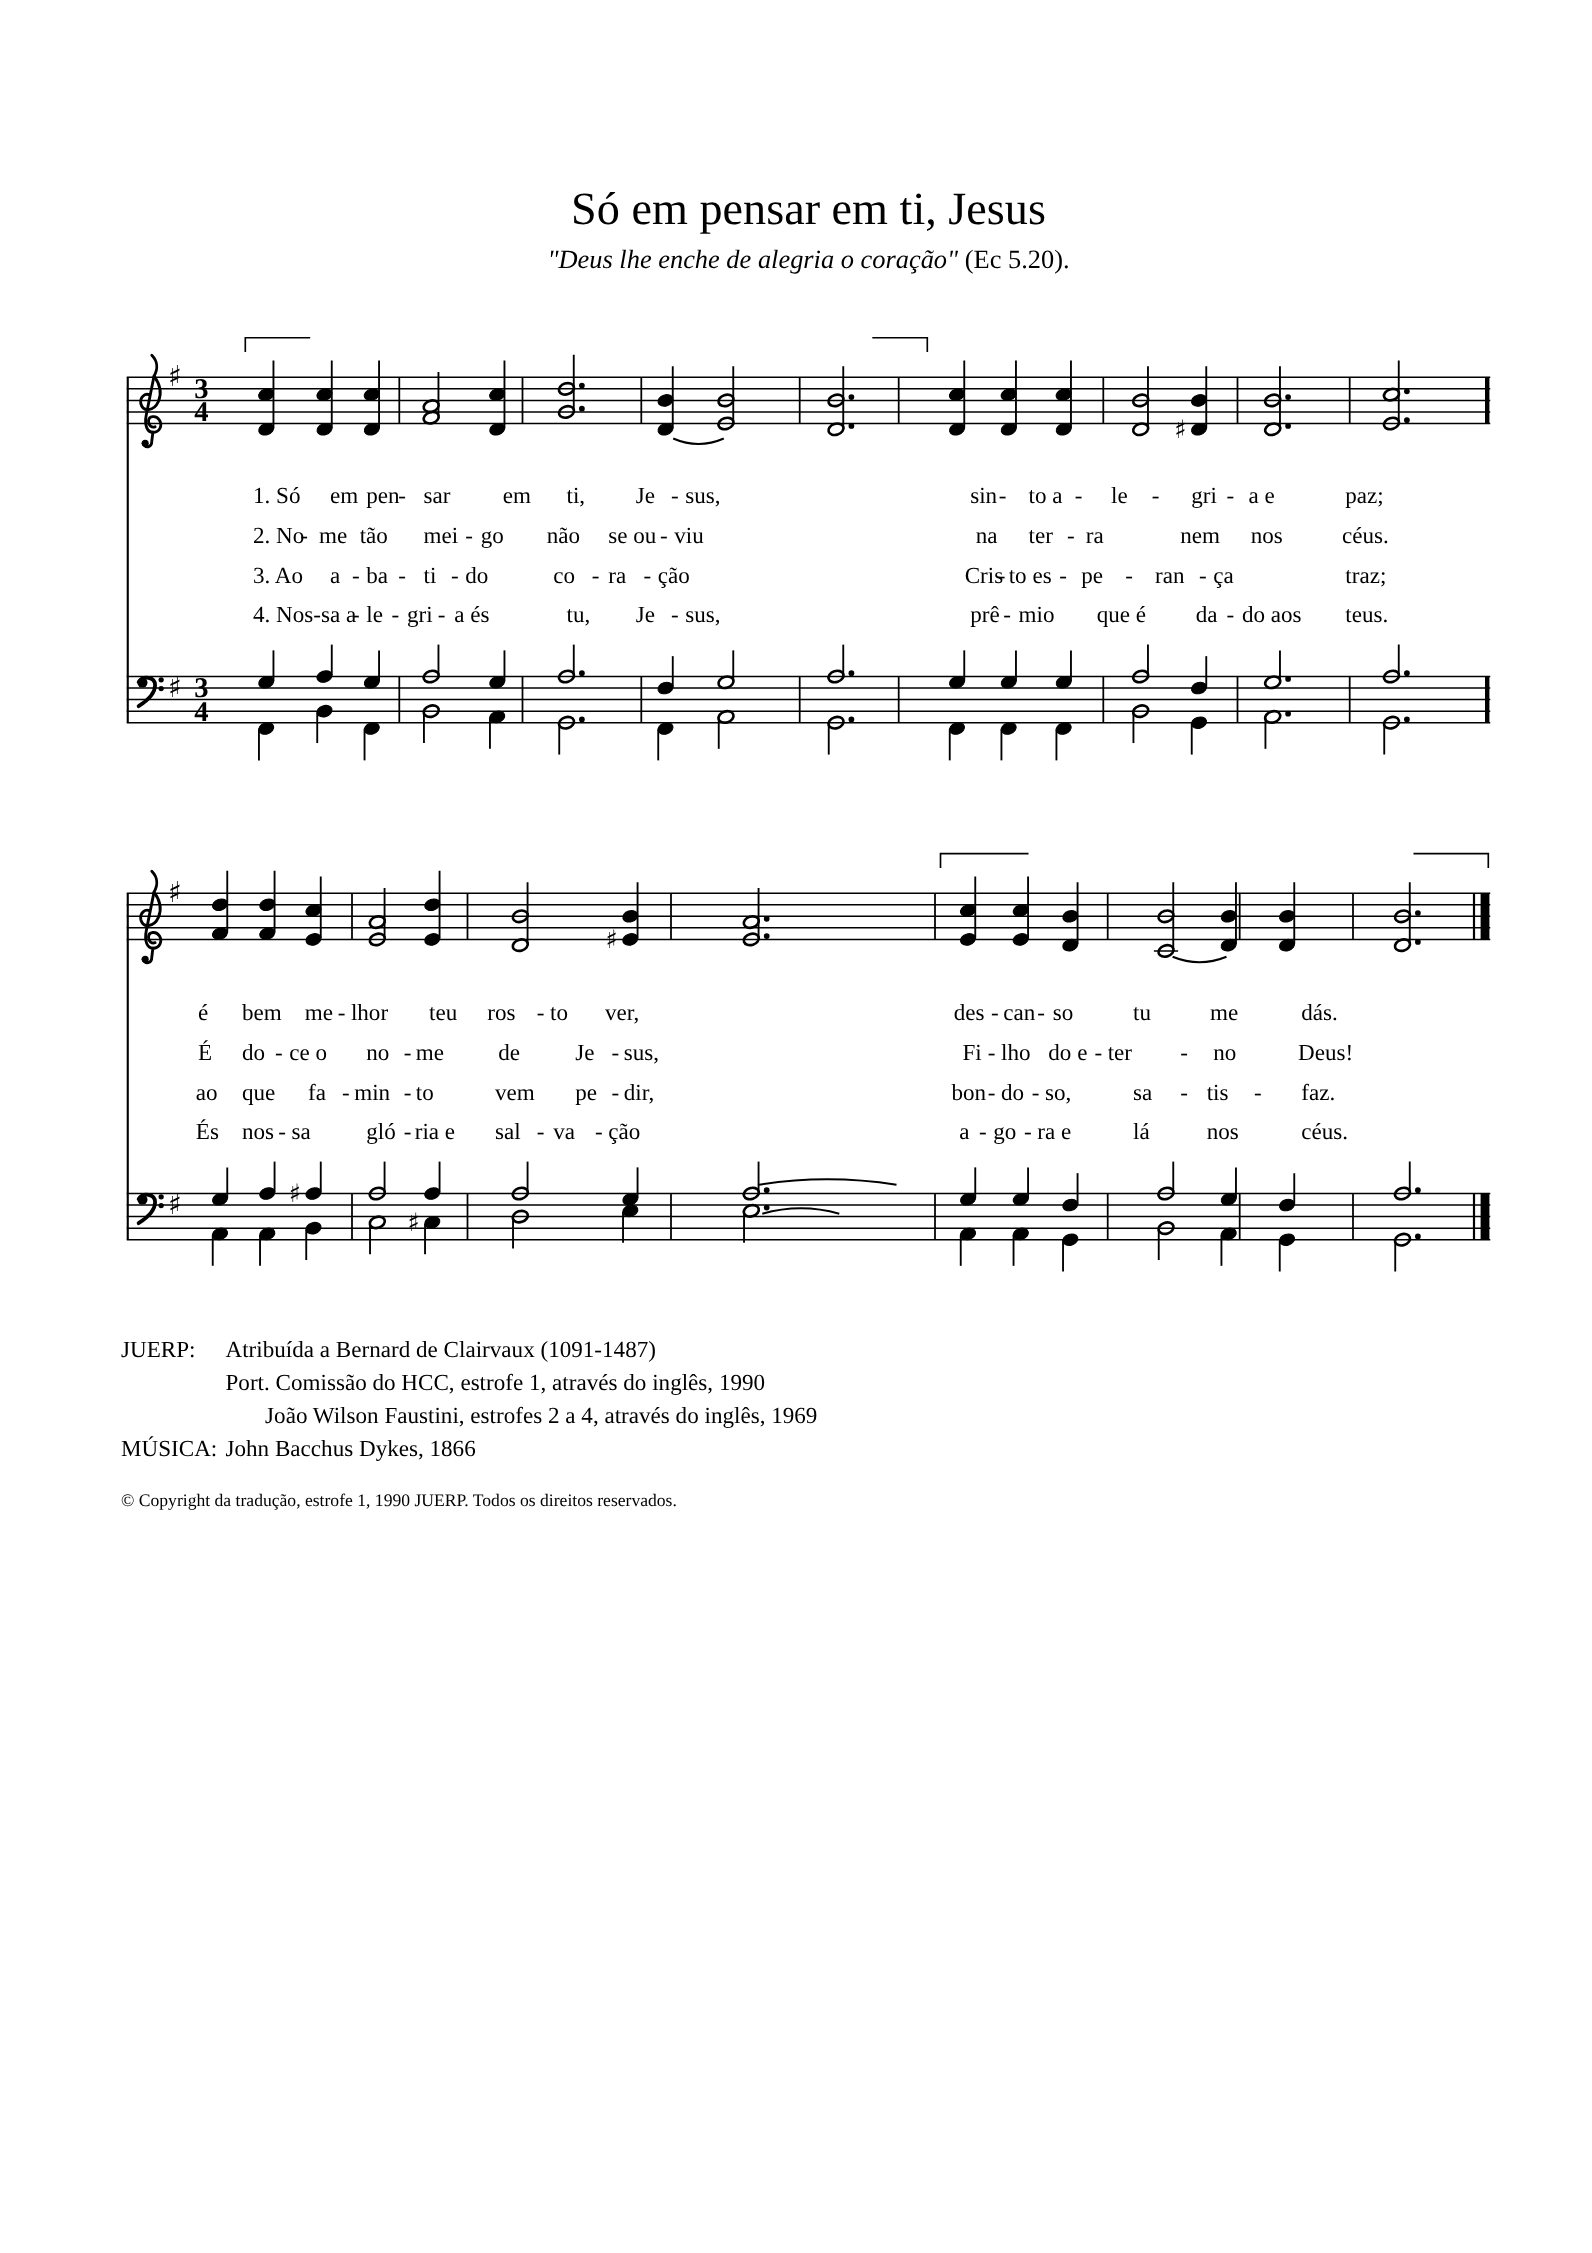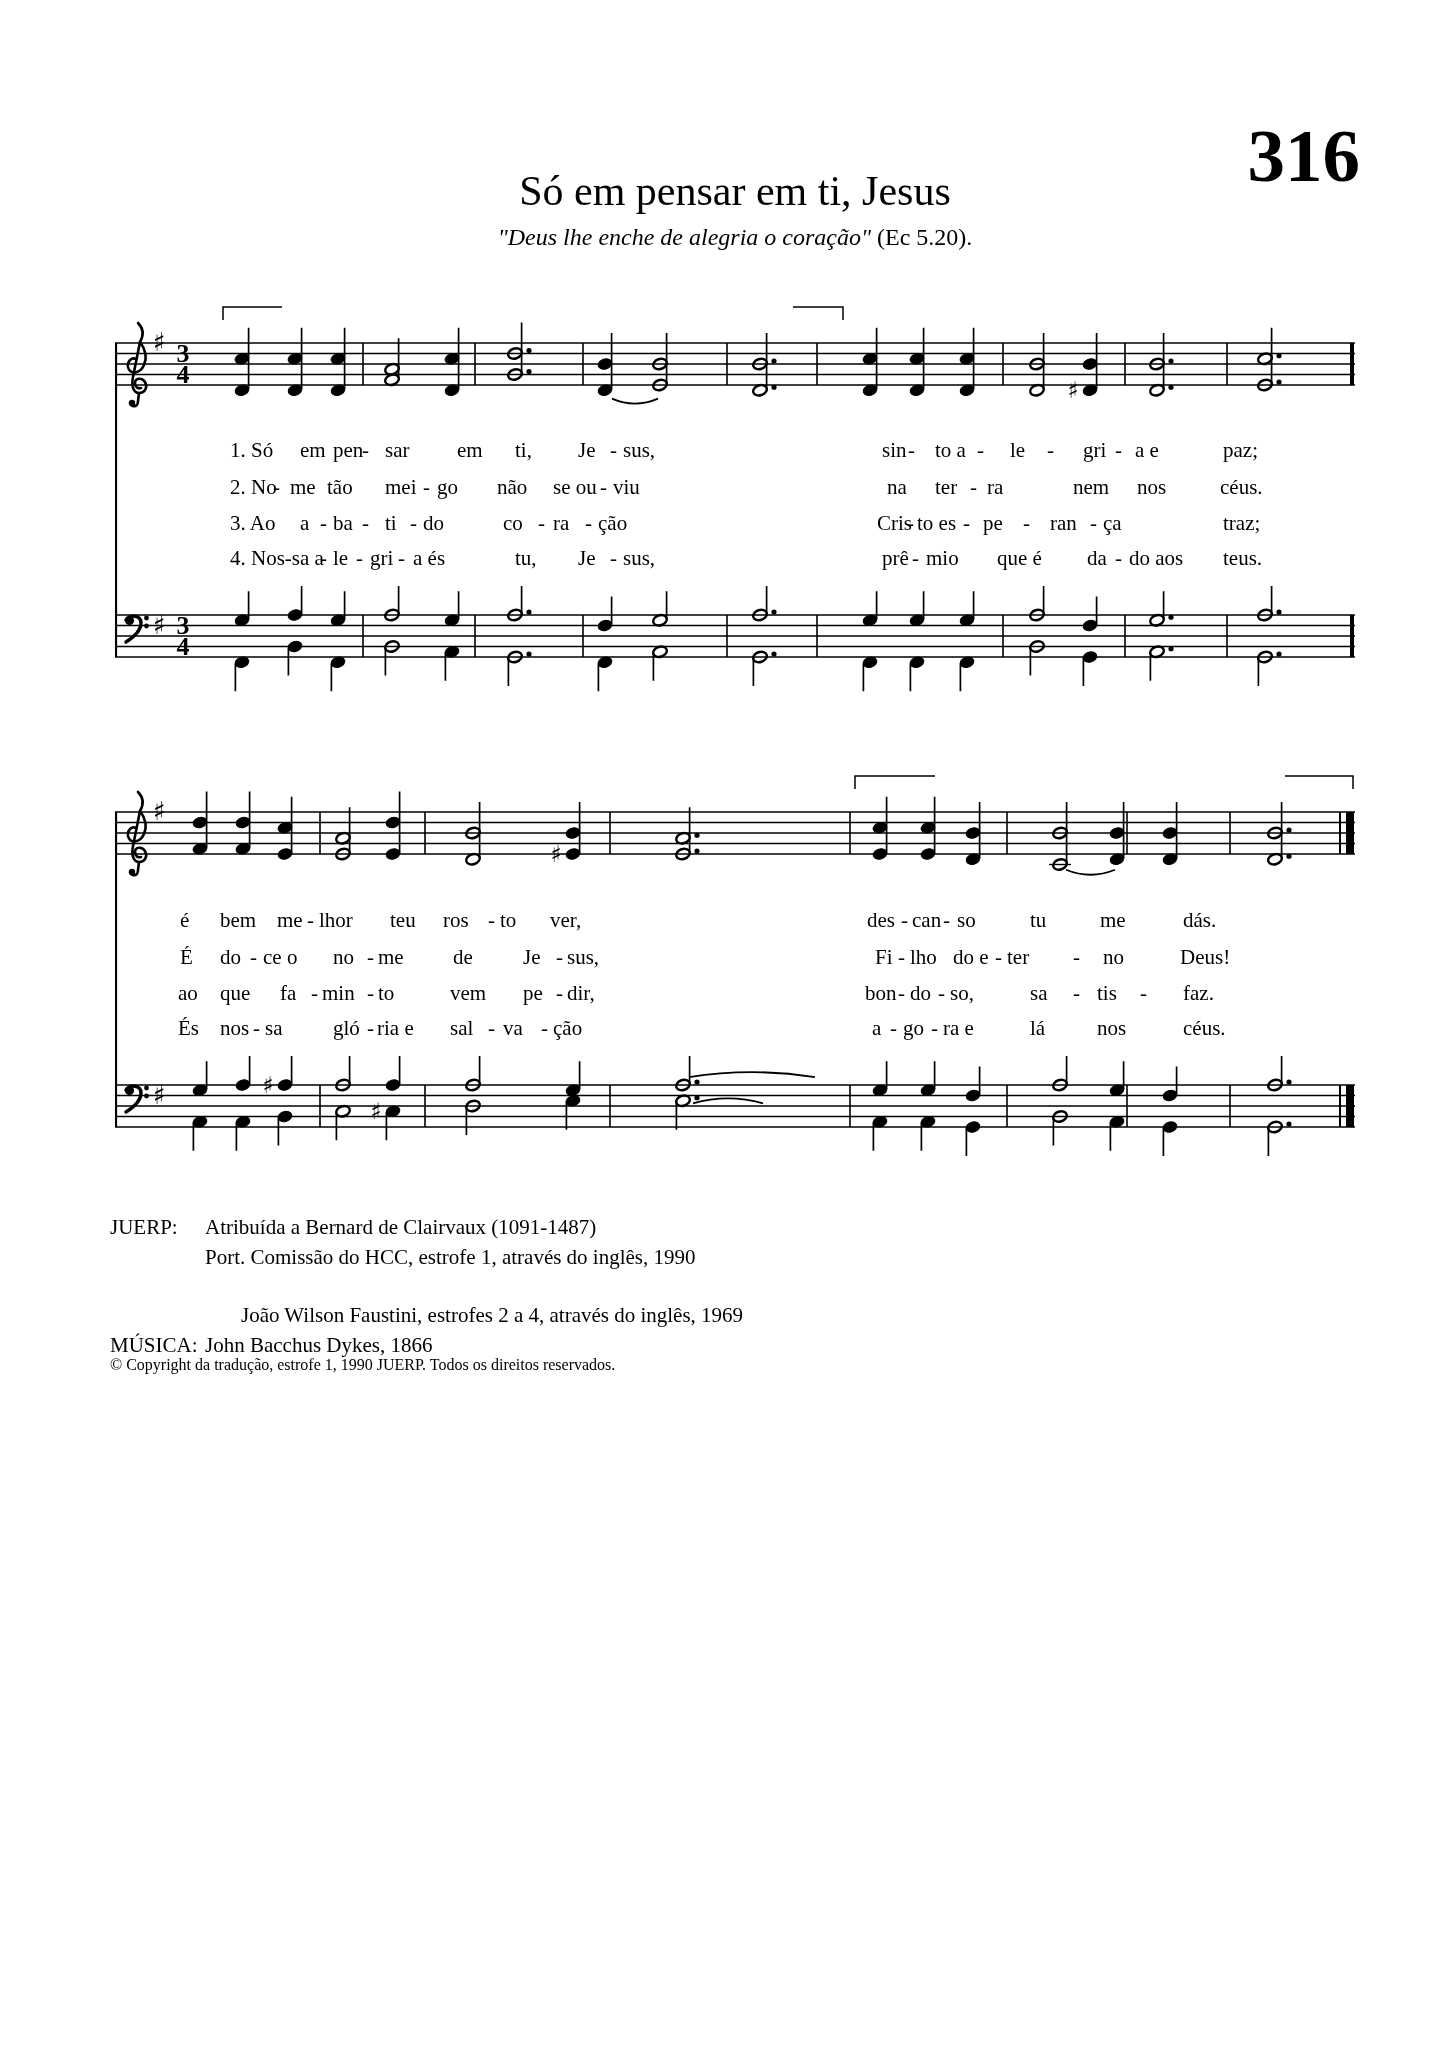--- a/index.html
+++ b/index.html
@@ -26,37 +26,36 @@
   .hymn-subtitle .q{font-style:italic;}
   .music-svg{position:absolute;left:115px;width:1240px;height:410px;}
   #system1{top:295px;}
   #system2{top:770px;}
   .credits{
     position:absolute;left:110px;top:1212px;font-size:21px;line-height:30px;
   }
   .credits .row{position:relative;padding-left:95px;white-space:nowrap;}
   .credits .label{position:absolute;left:0;top:0;}
   .credits .ind1{padding-left:95px;}
-  .credits .ind2{padding-left:131px;margin-top:28px;}
+  .credits .ind2{padding-left:131px;}
   .tune-block{
     position:absolute;top:1216px;left:115px;width:1245px;text-align:right;
     font-size:21px;line-height:30px;
   }
   .copyright{
     position:absolute;left:110px;top:1352px;font-size:16px;line-height:26px;
   }
   .copyright div{white-space:nowrap;}
 </style>
 </head>
 <body>
 
 <div class="page">
 
 
-  <div class="hymn-number">316</div>
 
   <div class="hymn-title">Só em pensar em ti, Jesus</div>
 
   <div class="hymn-subtitle"><span class="q">"Deus lhe enche de alegria o coração"</span><span> (Ec 5.20).</span></div>
 
   <svg id="system1" class="music-svg" viewBox="0 0 1240 410">
       <g>
         <g>
           <line x1="0" y1="48" x2="1240" y2="48" stroke="#000" stroke-width="1.4"></line>
           <line x1="0" y1="58.5" x2="1240" y2="58.5" stroke="#000" stroke-width="1.4"></line>

